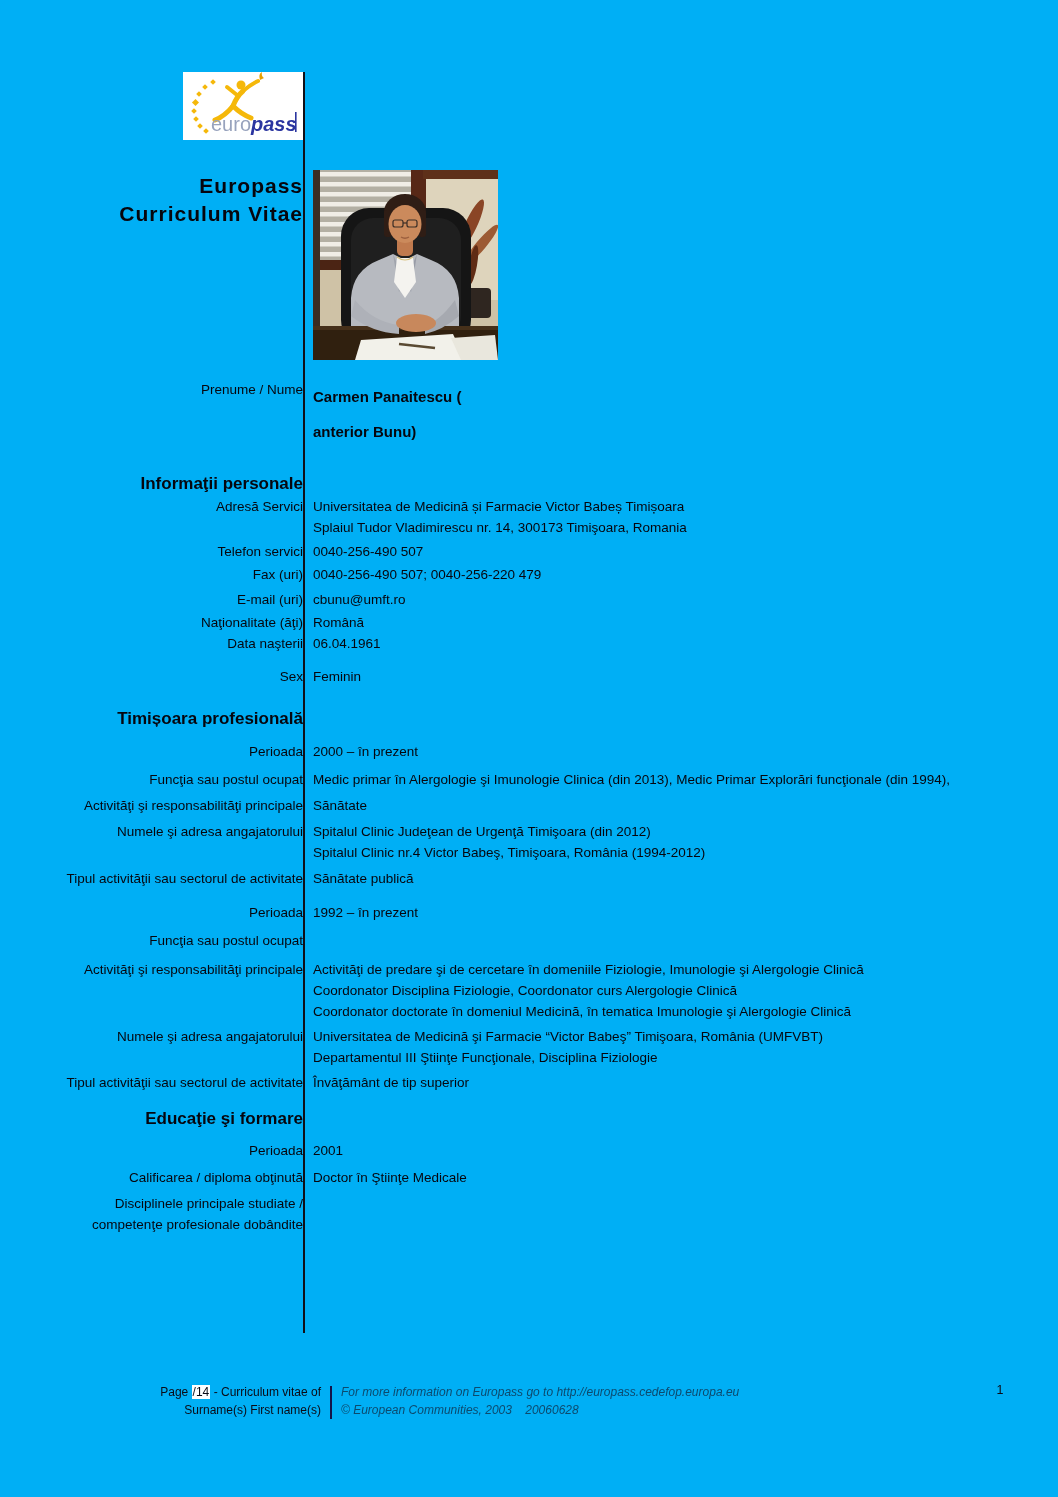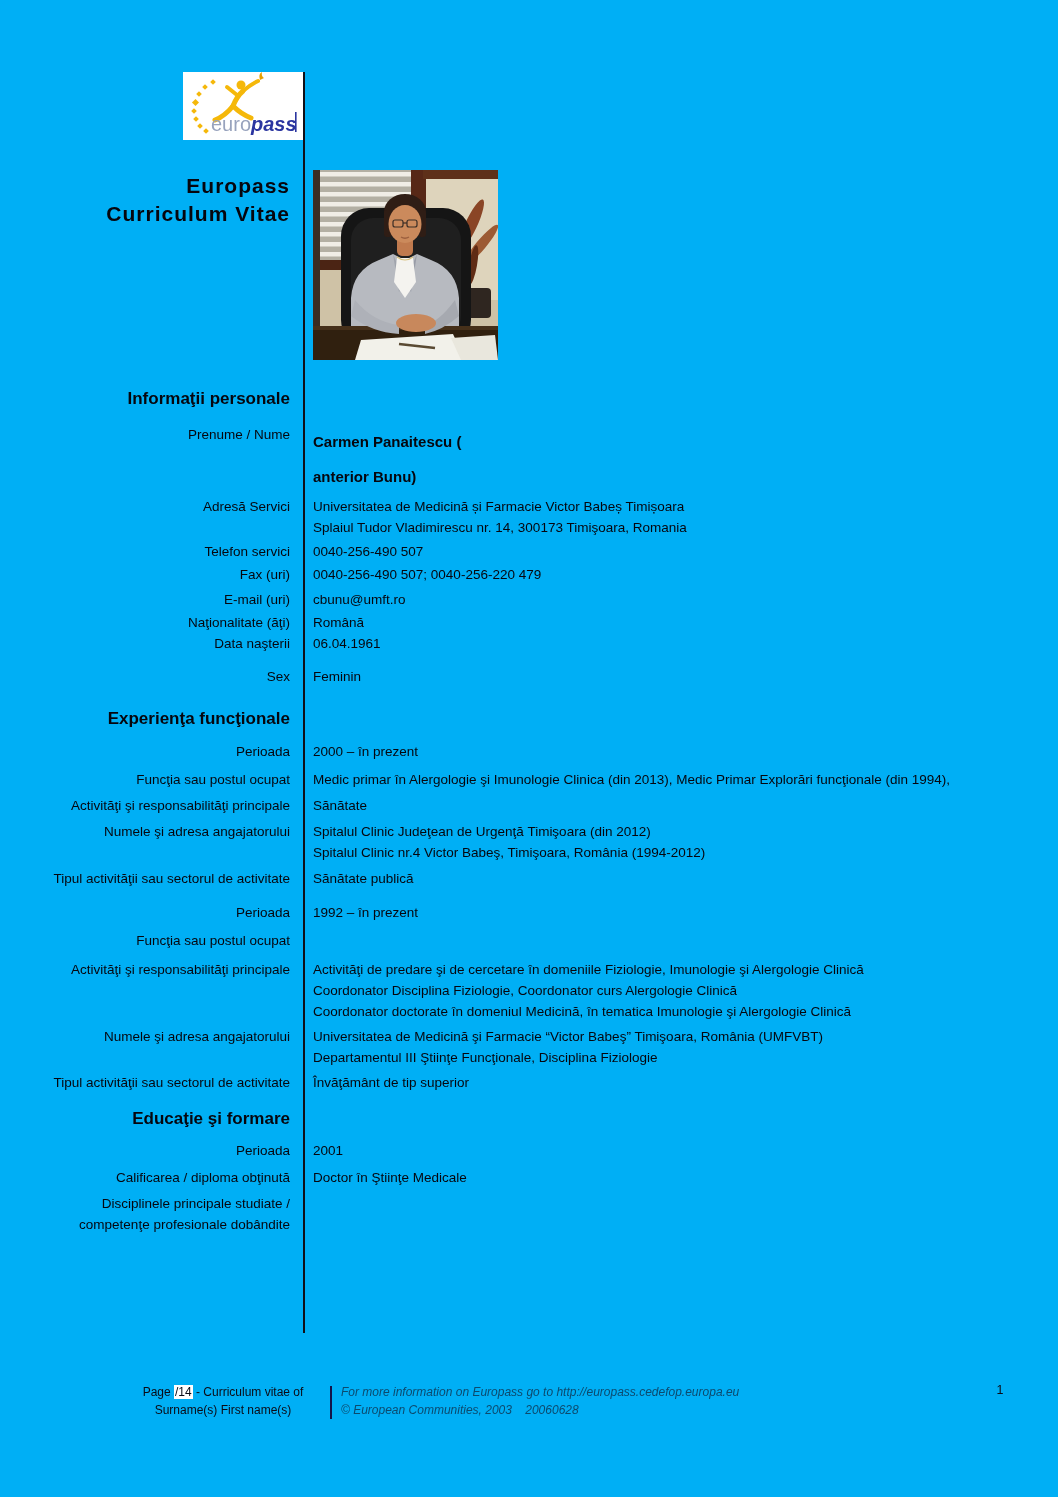--- a/index.html
+++ b/index.html
@@ -8,38 +8,38 @@
     position: relative; width: 1058px; height: 1497px;
     background: #00AFF5; overflow: hidden;
     font-family: "Liberation Sans", sans-serif; color: #06060e; border-radius: 10px;
   }
   .logo-box { position: absolute; left: 183px; top: 72px; width: 120px; height: 68px; }
   .vline { position: absolute; left: 303px; top: 72px; width: 2px; height: 1261px; background: #101018; }
 
   .content { position: absolute; left: 0; top: 170px; width: 1058px; }
   .row { display: flex; align-items: flex-start; }
   .label {
-    margin-left: 50px; width: 253px; padding-right: 13px;
+    margin-left: 50px; width: 253px; 
     text-align: right; font-size: 13.5px; line-height: 21px;
   }
   .value {
     flex: 1; padding-left: 10px; padding-right: 6px;
     font-size: 13.5px; line-height: 21px; white-space: pre-line;
   }
   .sec-header { font-weight: bold; font-size: 17px; line-height: 20px; }
   .doc-title {
     font-weight: bold; font-size: 21px; line-height: 28px;
     letter-spacing: 1px; white-space: pre-line; padding-top: 2px;
   }
   .v-name { font-weight: bold; font-size: 15px; line-height: 35px; }
   .photo-wrap { padding-left: 10px; }
 
   .footer-left {
     position: absolute; left: 125px; top: 1383px; width: 196px;
-    text-align: center; font-size: 12px; line-height: 18px; color: #0b0b16;
+    text-align: right; font-size: 12px; line-height: 18px; color: #0b0b16;
   }
   .footer-divider { position: absolute; left: 330px; top: 1386px; width: 2px; height: 33px; background: #15154a; }
   .footer-right {
     position: absolute; left: 341px; top: 1383px; width: 560px;
     font-size: 12px; line-height: 18px; color: #0c4a6e; white-space: pre-line; font-style: italic;
   }
   .page-num { position: absolute; left: 988px; top: 1383px; width: 24px; text-align: center; font-size: 12.5px; color: #0b0b16; }
   .hl { background: #ffffff; padding: 0 1px; }
 </style>
 </head>
@@ -141,28 +141,28 @@
           <polygon points="138,168 182,165 185,190 148,190" fill="#e9e7dd"></polygon>
           <path d="M86,174 L122,178" stroke="#5a4a33" stroke-width="2.5"></path>
 
           <path d="M42,130 Q60,152 86,155 L86,164 Q58,162 38,146 Z" fill="#aeb1b8"></path>
           <path d="M142,130 Q126,152 112,155 L112,164 Q130,160 146,146 Z" fill="#a6a9b0"></path>
           <ellipse cx="103" cy="153" rx="20" ry="9" fill="#c8885c"></ellipse>
         </svg>
       </div>
     </div>
 
-    <div class="row" style="margin-top:25px">
-      <div class="label sec-header">Informaţii personale</div>
-    </div>
     <div class="row" style="margin-top:15px">
       <div class="label">Prenume / Nume</div>
       <div class="value v-name">Carmen Panaitescu (
 anterior Bunu)</div>
     </div>
+    <div class="row" style="margin-top:25px">
+      <div class="label sec-header">Informaţii personale</div>
+    </div>
     <div class="row" style="margin-top:2px">
       <div class="label">Adresă Servici</div>
       <div class="value">Universitatea de Medicină și Farmacie Victor Babeș Timișoara
 Splaiul Tudor Vladimirescu nr. 14, 300173 Timişoara, Romania</div>
     </div>
     <div class="row" style="margin-top:3px">
       <div class="label">Telefon servici</div>
       <div class="value">0040-256-490 507</div>
     </div>
     <div class="row" style="margin-top:2px">
@@ -180,21 +180,21 @@
     <div class="row" style="margin-top:0">
       <div class="label">Data naşterii</div>
       <div class="value">06.04.1961</div>
     </div>
     <div class="row" style="margin-top:12px">
       <div class="label">Sex</div>
       <div class="value">Feminin</div>
     </div>
 
     <div class="row" style="margin-top:22px">
-      <div class="label sec-header">Experienţa funcţionale</div>
+      <div class="label sec-header">Timișoara profesională</div>
     </div>
     <div class="row" style="margin-top:12px">
       <div class="label">Perioada</div>
       <div class="value">2000 – în prezent</div>
     </div>
     <div class="row" style="margin-top:7px">
       <div class="label">Funcţia sau postul ocupat</div>
       <div class="value">Medic primar în Alergologie şi Imunologie Clinica (din 2013), Medic Primar Explorări funcţionale (din 1994),</div>
     </div>
     <div class="row" style="margin-top:5px">

